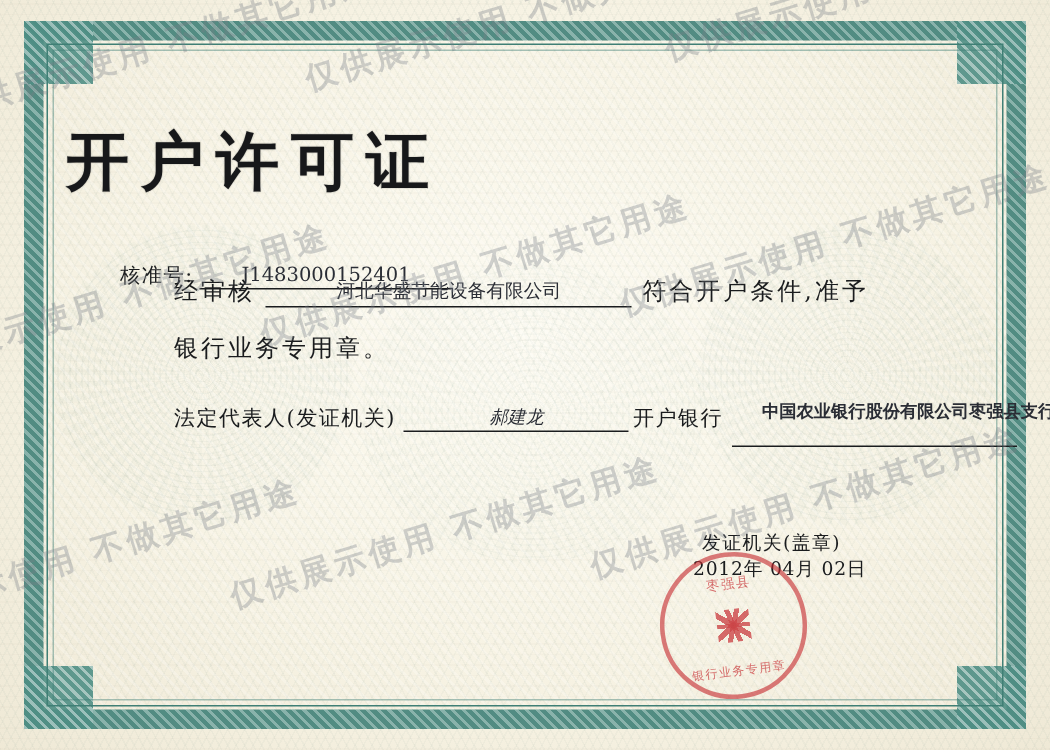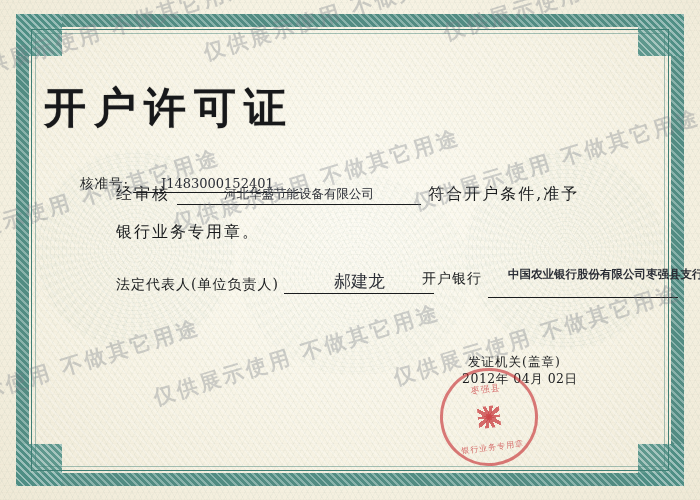--- a/index.html
+++ b/index.html
@@ -165,21 +165,21 @@
   .para1 .u {
     width: 236px;
     font-size: 12.5px;
     letter-spacing: 0;
     padding: 0 4px 1px 4px;
   }
   .para2 { left: 72px; top: 180px; font-size: 16px; letter-spacing: 2px; }
 
   
   .line-rep { left: 72px; top: 228px; font-size: 14px; letter-spacing: 1px; }
-  .line-rep .u { width: 150px; font-size: 17px; letter-spacing: 0; }
+  .line-rep .u { width: 150px; font-size: 12px; letter-spacing: 0; font-style: italic; }
 
   .line-bank { left: 358px; top: 228px; font-size: 14px; letter-spacing: 1px; margin-left: 20px; }
   .line-bank .bank-name {
     position: absolute;
     left: 86px; top: -3px;
     width: 200px;
     font-size: 11.5px;
     line-height: 15px;
     letter-spacing: 0;
     white-space: normal;
@@ -286,21 +286,21 @@
 
     <div class="row para1">
       <span>经审核</span>
       <span class="underline u value-hand">河北华盛节能设备有限公司</span>
       <span>符合开户条件,准予</span>
     </div>
 
     <div class="row para2">银行业务专用章。</div>
 
     <div class="row line-rep">
-      <span class="label">法定代表人(单位负责人)</span>
+      <span class="label">法定代表人(发证机关)</span>
       <span class="underline u value-hand">郝建龙</span>
     </div>
 
     <div class="row line-bank">
       <span class="label">开户银行</span>
       <span class="bank-name value-hand">中国农业银行股份有限公司枣强县支行</span>
     </div>
     <div class="bank-underline"></div>
 
 

